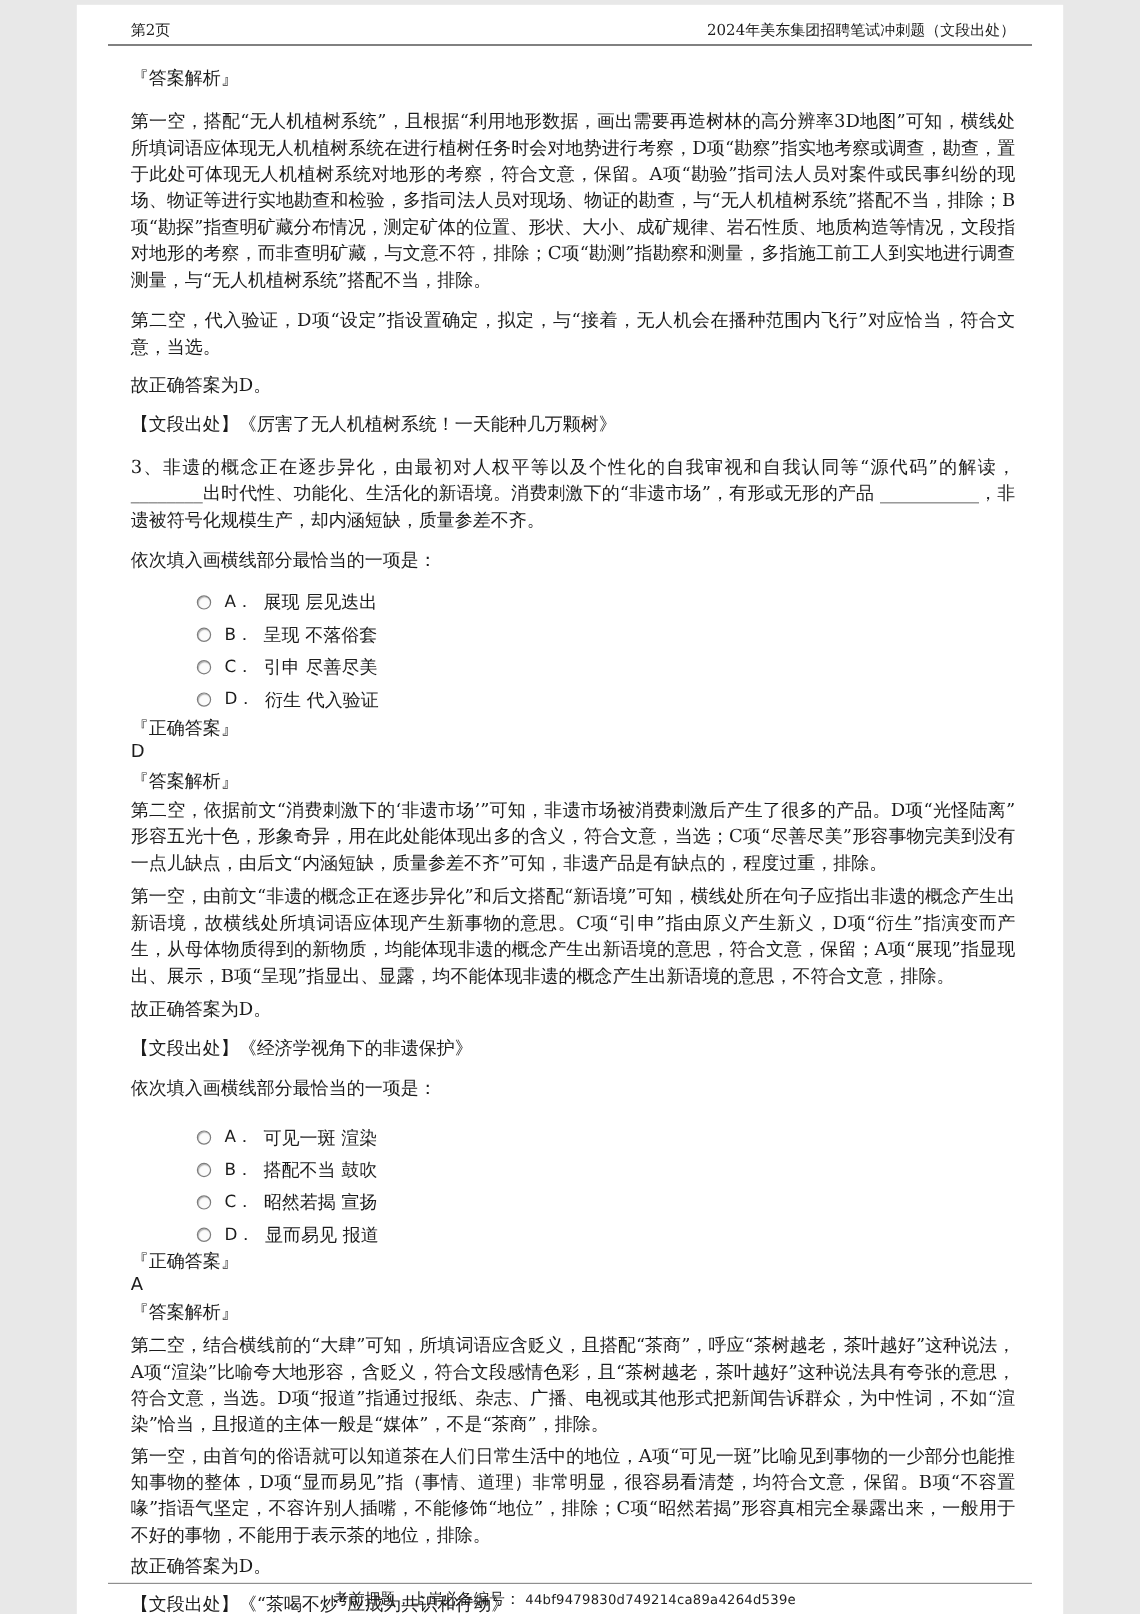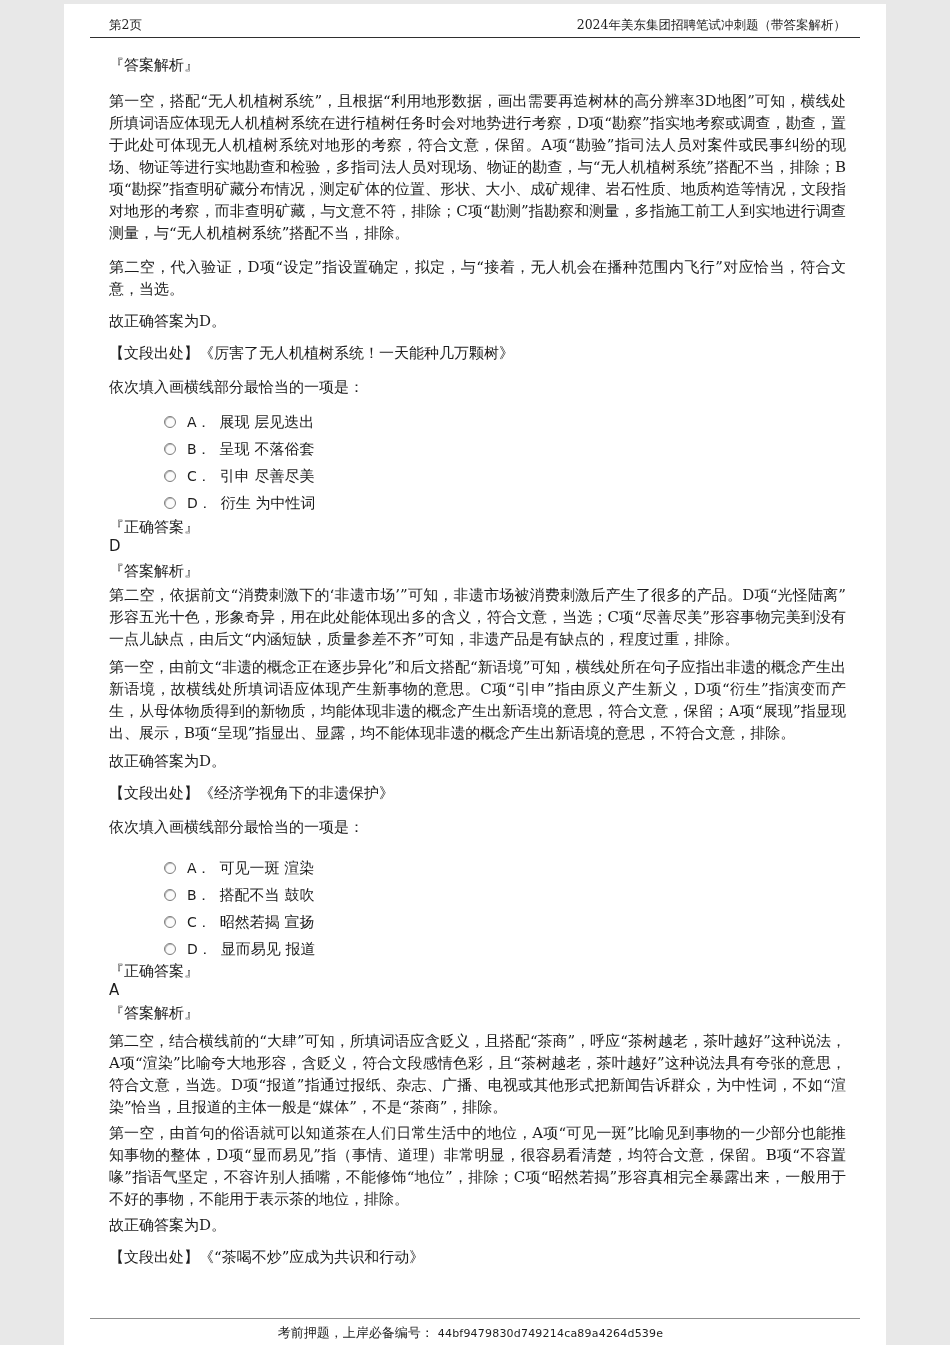--- a/index.html
+++ b/index.html
@@ -57,53 +57,54 @@
     font-size:11px; margin-left:4px; letter-spacing:0.2px;
   }
 </style>
 </head>
 <body>
 
 <div class="page">
 
   <div class="hdr">
     <span>第2页</span>
-    <span>2024年美东集团招聘笔试冲刺题（带答案解析）</span>
+    <span>2024年美东集团招聘笔试冲刺题（文段出处）</span>
   </div>
   <hr class="hdr-rule">
 
   <div class="main">
 
     <p class="label mt16">『答案解析』</p>
     <p class="para mt14">第一空，搭配“无人机植树系统”，且根据“利用地形数据，画出需要再造树林的高分辨率3D地图”可知，横线处所填词语应体现无人机植树系统在进行植树任务时会对地势进行考察，D项“勘察”指实地考察或调查，勘查，置于此处可体现无人机植树系统对地形的考察，符合文意，保留。A项“勘验”指司法人员对案件或民事纠纷的现场、物证等进行实地勘查和检验，多指司法人员对现场、物证的勘查，与“无人机植树系统”搭配不当，排除；B项“勘探”指查明矿藏分布情况，测定矿体的位置、形状、大小、成矿规律、岩石性质、地质构造等情况，文段指对地形的考察，而非查明矿藏，与文意不符，排除；C项“勘测”指勘察和测量，多指施工前工人到实地进行调查测量，与“无人机植树系统”搭配不当，排除。</p>
     <p class="para mt12">第二空，代入验证，D项“设定”指设置确定，拟定，与“接着，无人机会在播种范围内飞行”对应恰当，符合文意，当选。</p>
     <p class="para mt10">故正确答案为D。</p>
     <p class="para mt10">【文段出处】《厉害了无人机植树系统！一天能种几万颗树》</p>
 
+    <p class="para mt14">3、非遗的概念正在逐步异化，由最初对人权平等以及个性化的自我审视和自我认同等“源代码”的解读，________出时代性、功能化、生活化的新语境。消费刺激下的“非遗市场”，有形或无形的产品 ___________，非遗被符号化规模生产，却内涵短缺，质量参差不齐。</p>
     <p class="para mt12">依次填入画横线部分最恰当的一项是：</p>
     <div class="options mt10">
       <div class="opt-row">
         <span class="radio"></span>
         <span class="opt-label">A．</span>
         <span class="opt-text">展现 层见迭出</span>
       </div>
       <div class="opt-row">
         <span class="radio"></span>
         <span class="opt-label">B．</span>
         <span class="opt-text">呈现 不落俗套</span>
       </div>
       <div class="opt-row">
         <span class="radio"></span>
         <span class="opt-label">C．</span>
         <span class="opt-text">引申 尽善尽美</span>
       </div>
       <div class="opt-row">
         <span class="radio"></span>
         <span class="opt-label">D．</span>
-        <span class="opt-text">衍生 为中性词</span>
+        <span class="opt-text">衍生 代入验证</span>
       </div>
     </div>
     <p class="label ansline mt2">『正确答案』</p>
     <p class="ansval mt0">D</p>
     <p class="label mt4">『答案解析』</p>
     <p class="para mt2">第二空，依据前文“消费刺激下的‘非遗市场’”可知，非遗市场被消费刺激后产生了很多的产品。D项“光怪陆离”形容五光十色，形象奇异，用在此处能体现出多的含义，符合文意，当选；C项“尽善尽美”形容事物完美到没有一点儿缺点，由后文“内涵短缺，质量参差不齐”可知，非遗产品是有缺点的，程度过重，排除。</p>
     <p class="para mt6">第一空，由前文“非遗的概念正在逐步异化”和后文搭配“新语境”可知，横线处所在句子应指出非遗的概念产生出新语境，故横线处所填词语应体现产生新事物的意思。C项“引申”指由原义产生新义，D项“衍生”指演变而产生，从母体物质得到的新物质，均能体现非遗的概念产生出新语境的意思，符合文意，保留；A项“展现”指显现出、展示，B项“呈现”指显出、显露，均不能体现非遗的概念产生出新语境的意思，不符合文意，排除。</p>
     <p class="para mt6">故正确答案为D。</p>
     <p class="para mt10">【文段出处】《经济学视角下的非遗保护》</p>
 

